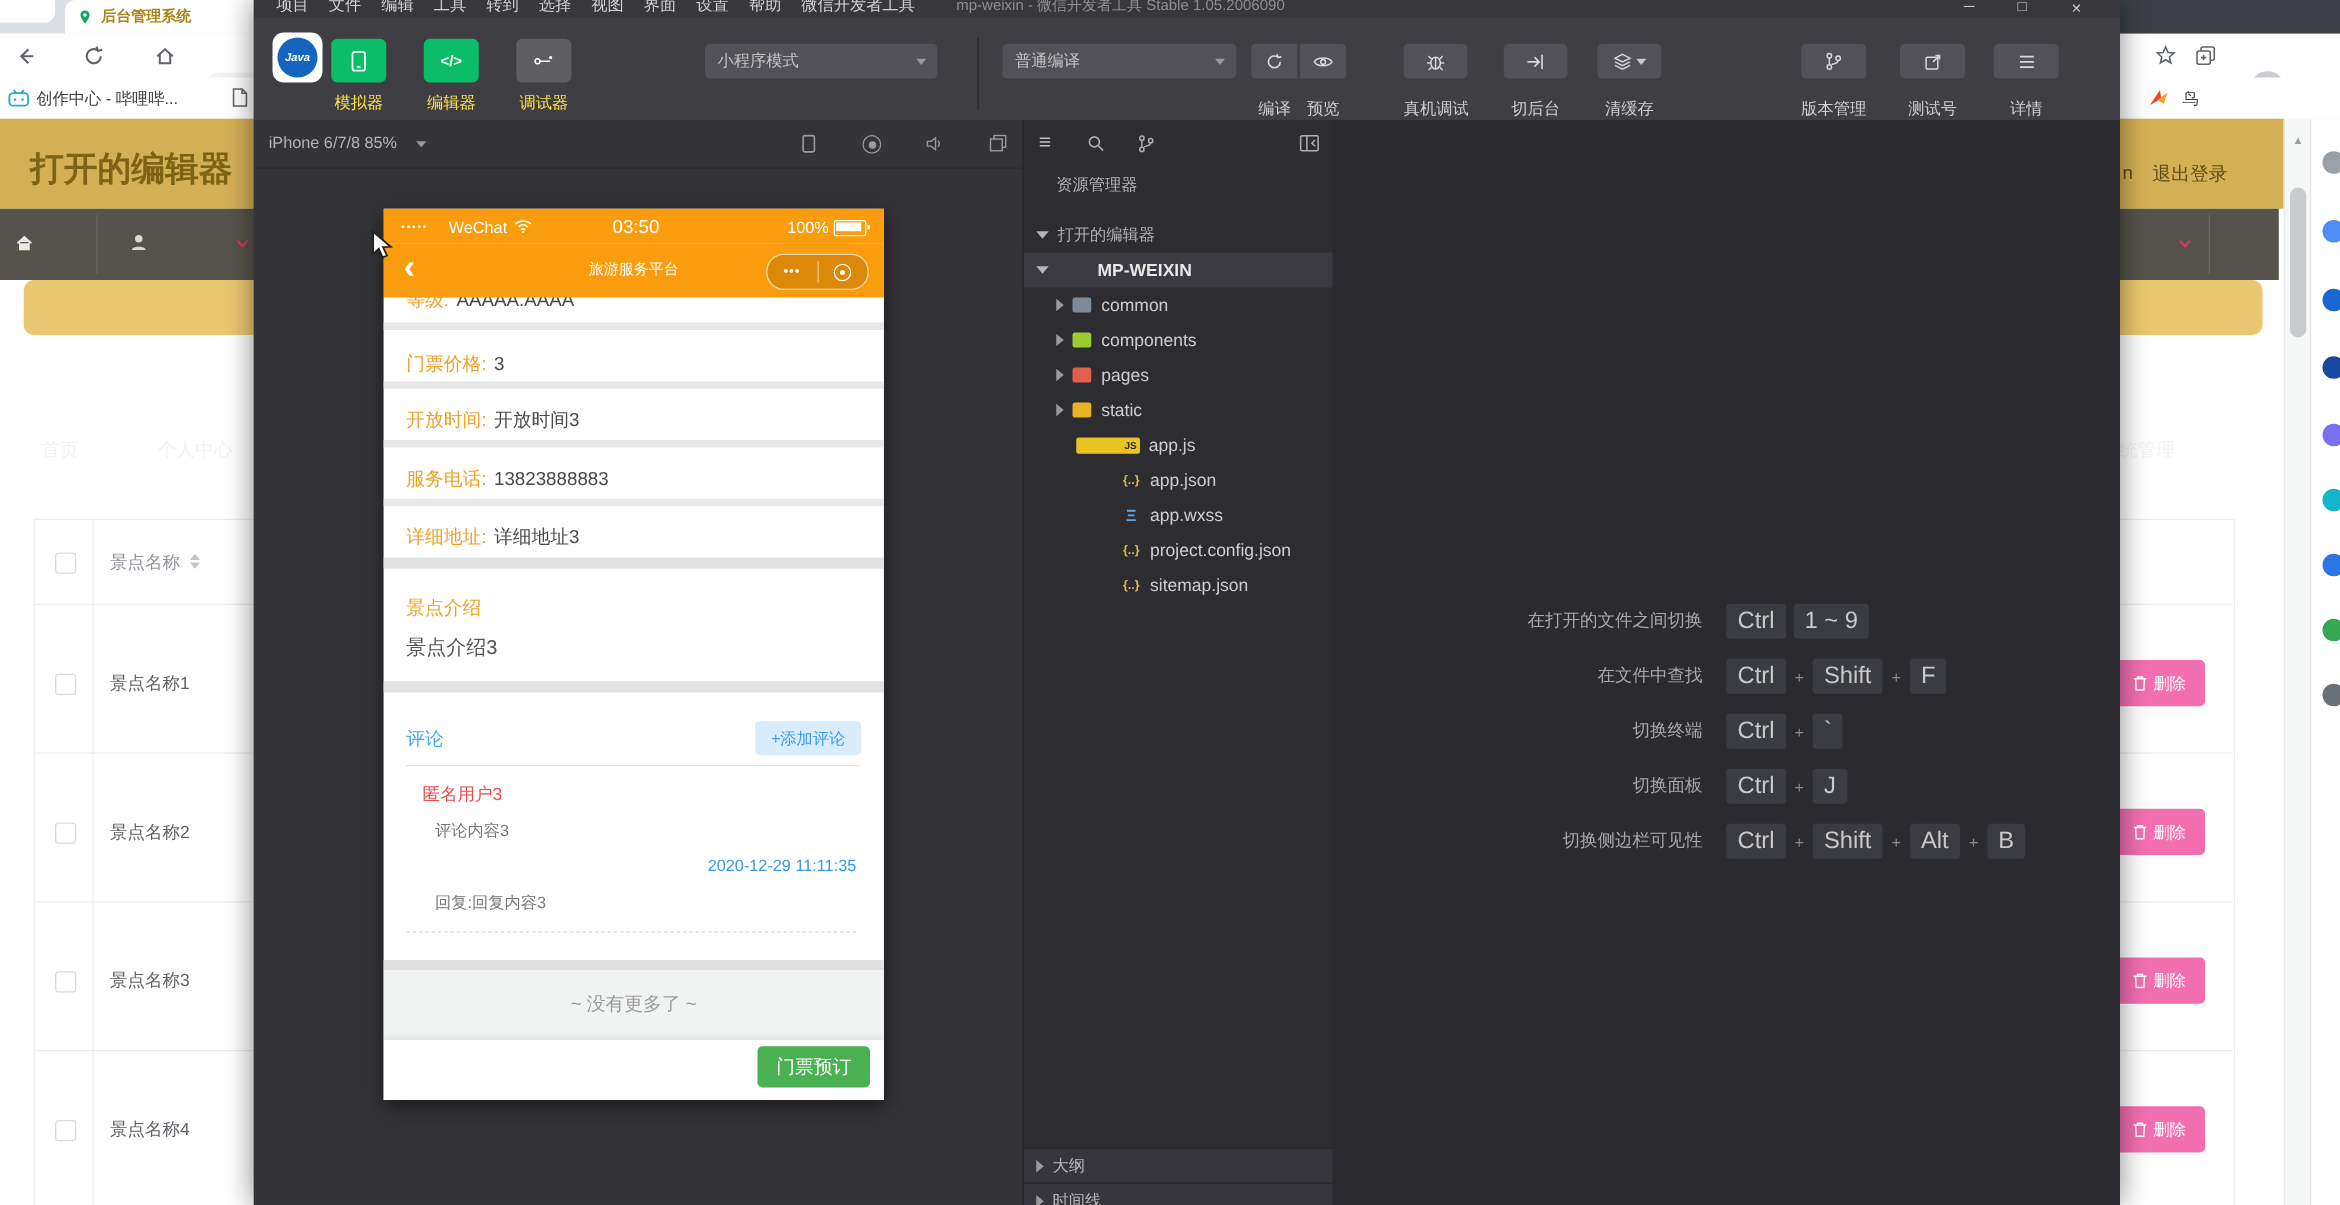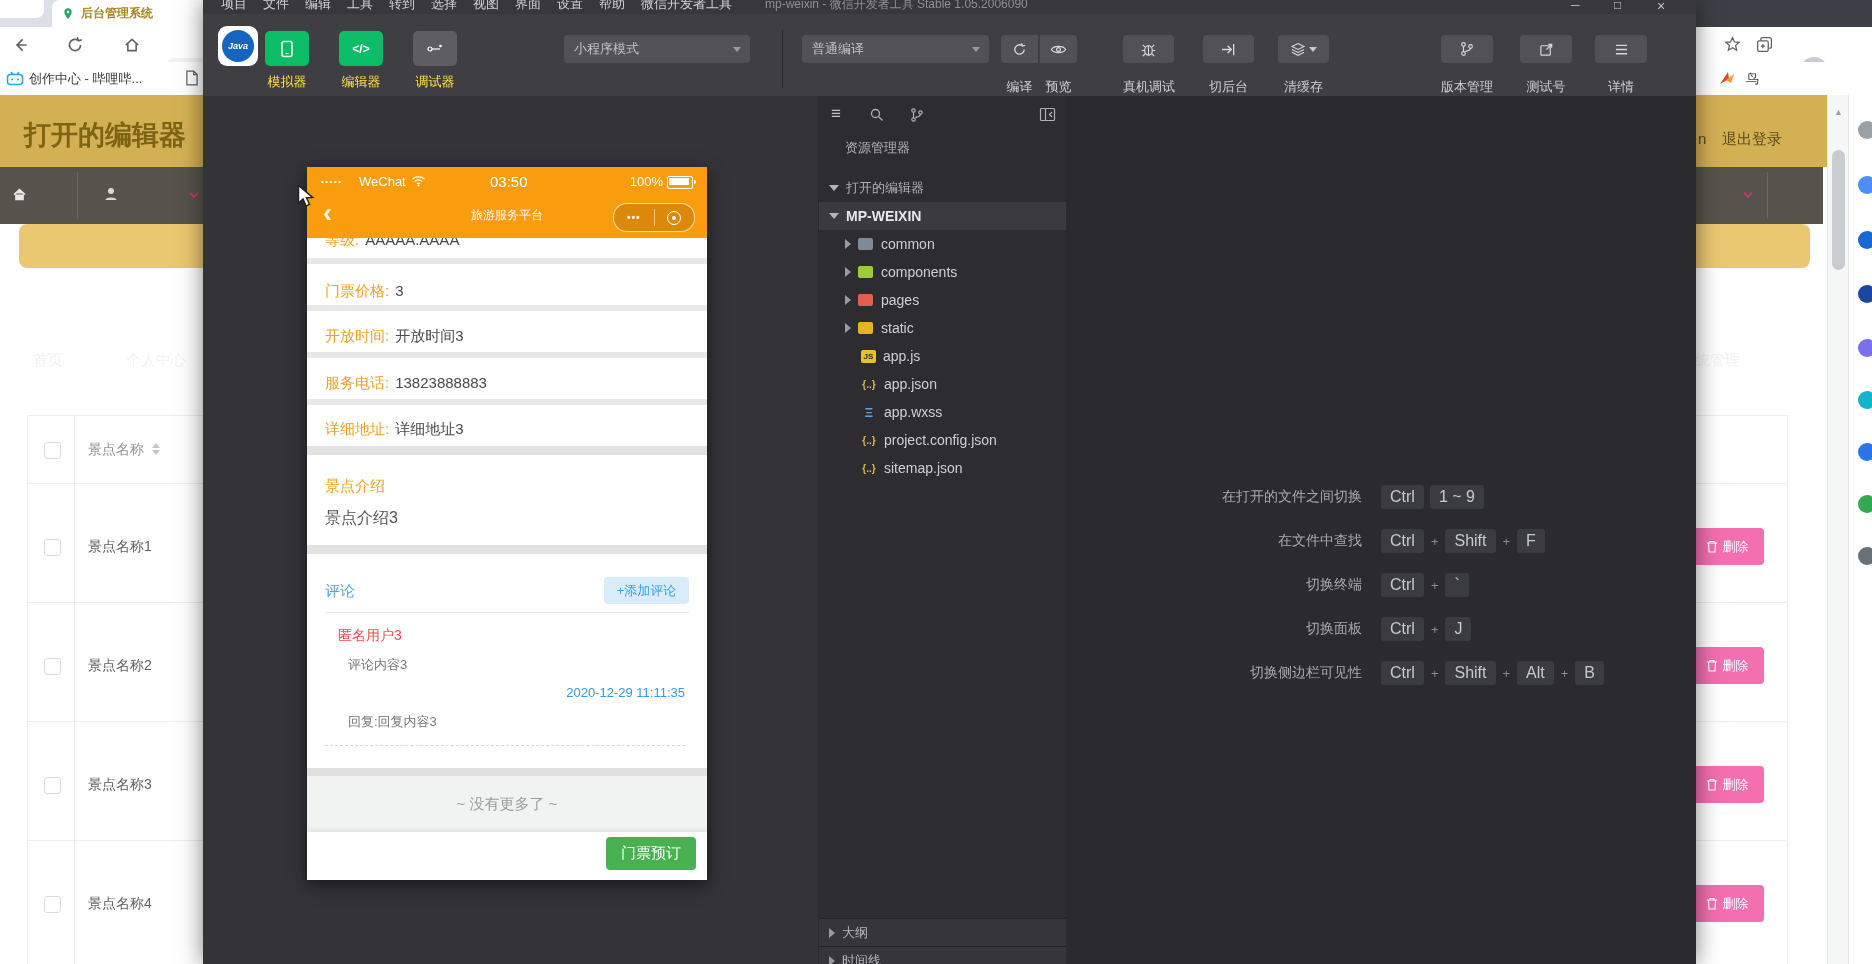--- a/index.html
+++ b/index.html
@@ -37,24 +37,24 @@
   .sbtn{position:absolute;top:21px;width:37px;height:28px;background:#515157;display:flex;align-items:center;justify-content:center;}
   .slabel{position:absolute;top:64px;font-size:13px;color:#cfcfcf;text-align:center;white-space:nowrap;}
   .simpanel{position:absolute;left:0;top:96px;width:615px;height:868px;background:#333338;}
   .simbar{position:absolute;left:0;top:0;width:615px;height:38px;border-bottom:1px solid #2a2a2e;}
   .explorer{position:absolute;left:615px;top:96px;width:248px;height:868px;background:#2d2d31;border-left:1px solid #2a2a2e;border-right:1px solid #232327;overflow:hidden;}
   .editor{position:absolute;left:863px;top:96px;width:630px;height:868px;background:#2b2b2f;}
   .trow{height:28px;display:flex;align-items:center;color:#cfcfcf;font-size:14px;}
   .tri-r{width:0;height:0;border-top:5px solid transparent;border-bottom:5px solid transparent;border-left:6px solid #9a9a9a;margin-right:7px;}
   .tri-d{width:0;height:0;border-left:5px solid transparent;border-right:5px solid transparent;border-top:6px solid #b5b5b5;margin-right:7px;}
   .ficon{width:15px;height:12px;border-radius:2px;margin-right:8px;}
-  .fileic{width:16px;margin-right:7px;font-weight:bold;text-align:center;}
+  .fileic{width:16px;margin-right:7px;font-weight:bold;text-align:center;padding-left:36px;}
   .sc-row{display:flex;align-items:center;height:44px;}
   .sc-label{width:296px;text-align:right;color:#a9a9a9;font-size:14px;margin-right:16px;white-space:nowrap;}
-  .kbd{background:#3b3c41;color:#c9c9c9;border-radius:3px;padding:3px 9px;font-size:16px;margin:0 3px;display:inline-block;}
+  .kbd{background:#3b3c41;color:#c9c9c9;border-radius:3px;padding:3px 9px;font-size:19px;margin:0 3px;display:inline-block;}
   .plus{color:#8a8a8a;margin:0 4px;font-size:13px;}
   
   .phone{position:absolute;left:104px;top:71px;width:400px;height:713px;background:#fff;box-shadow:0 5px 16px rgba(0,0,0,.5);}
   .statusbar{position:absolute;left:0;top:0;width:400px;height:28px;background:#f99c0d;color:#fff;}
   .pnav{position:absolute;left:0;top:28px;width:400px;height:43px;background:#f99c0d;color:#fff;z-index:3;}
   .pcontent{position:absolute;left:0;top:71px;width:400px;height:642px;background:#fff;}
   .prow{position:absolute;left:18px;font-size:15px;white-space:nowrap;}
   .plabel{color:#f0a125;}
   .pval{color:#4a4a4a;margin-left:6px;}
   .pdiv{position:absolute;left:0;width:400px;background:#e8e8e8;}
@@ -346,20 +346,38 @@
 
       <div class="sbtn" style="left:1392px;width:52px;border-radius:4px;">
           <svg width="15" height="13" viewBox="0 0 16 14">
             <path d="M2 2.5 H14 M2 7 H14 M2 11.5 H14" stroke="#d8d8d8" stroke-width="1.5"></path>
           </svg>
         </div>
       <div class="slabel" style="left:1392px;width:52px;">详情</div>
     </div>
 
     <div class="simpanel">
+      <div class="simbar">
+        <span class="abs" style="left:12px;top:10px;font-size:13px;color:#b5b5b5;">iPhone 6/7/8 85%</span>
+        <div class="caret" style="position:absolute;left:130px;top:17px;"></div>
+        <svg class="abs" style="left:438px;top:11px;" width="12" height="16" viewBox="0 0 12 16">
+            <rect x="1.5" y="1.5" width="9" height="13" rx="1.5" stroke="#9a9a9a" stroke-width="1.3" fill="none"></rect>
+          </svg>
+        <div class="abs" style="left:487px;top:12px;width:13px;height:13px;border:1.5px solid #9a9a9a;border-radius:50%;">
+            <div class="abs" style="left:3.5px;top:3.5px;width:6px;height:6px;border-radius:50%;background:#9a9a9a;"></div>
+          </div>
+        <svg class="abs" style="left:537px;top:12px;" width="15" height="14" viewBox="0 0 16 14">
+            <path d="M2 5 H5 L9 2 V12 L5 9 H2 Z" stroke="#9a9a9a" stroke-width="1.2" fill="none"></path>
+            <path d="M11 4.5 C12.5 6 12.5 8 11 9.5" stroke="#9a9a9a" stroke-width="1.2" fill="none"></path>
+          </svg>
+        <svg class="abs" style="left:588px;top:11px;" width="15" height="15" viewBox="0 0 16 16">
+            <rect x="4.5" y="1.5" width="10" height="10" stroke="#9a9a9a" stroke-width="1.2" fill="none"></rect>
+            <rect x="1.5" y="4.5" width="10" height="10" stroke="#9a9a9a" stroke-width="1.2" fill="#333338"></rect>
+          </svg>
+      </div>
 
       <div class="phone">
         <div class="statusbar">
           <span class="abs" style="left:14px;top:10px;font-size:8px;letter-spacing:1.5px;">•••••</span>
           <span class="abs" style="left:52px;top:7px;font-size:13px;">WeChat</span>
           <svg class="abs" style="left:104px;top:8px;" width="15" height="12" viewBox="0 0 16 12">
               <path d="M1.5 4 C5 0.8 11 0.8 14.5 4 M4 6.5 C6.5 4.3 9.5 4.3 12 6.5 M6.3 9 C7.3 8.1 8.7 8.1 9.7 9" stroke="#fff" stroke-width="1.3" fill="none"></path>
               <circle cx="8" cy="10.8" r="1" fill="#fff"></circle>
             </svg>
           <span class="abs" style="left:183px;top:6px;font-size:15px;">03:50</span>
@@ -434,21 +452,21 @@
             <rect x="1.5" y="1.5" width="14" height="12" rx="1" stroke="#b0b0b0" stroke-width="1.2" fill="none"></rect>
             <path d="M6.5 1.5 V13.5 M13 5 L10.5 7.5 L13 10" stroke="#b0b0b0" stroke-width="1.2" fill="none"></path>
           </svg>
       </div>
       <div style="height:28px;line-height:28px;padding-left:26px;font-size:13px;color:#b5b5b5;margin-top:38px;">资源管理器</div>
       <div style="height:12px;"></div>
       <div class="trow" style="padding-left:10px;color:#b0b0b0;font-size:13px;">
           <div class="tri-d"></div>
           <span>打开的编辑器</span>
         </div>
-      <div class="trow" style="padding-left:10px;background:#3a3a40;color:#e8e8e8;font-weight:bold;">
+      <div class="trow" style="padding-left:10px;background:#3a3a40;color:#e8e8e8;font-weight:bold;gap:32px;">
           <div class="tri-d"></div>
           <span>MP-WEIXIN</span>
         </div>
       <div class="trow" style="padding-left:26px;">
           <div class="tri-r"></div>
           <div class="ficon" style="background:#7d8b99;"></div>
           <span>common</span>
         </div>
       <div class="trow" style="padding-left:26px;">
           <div class="tri-r"></div>

